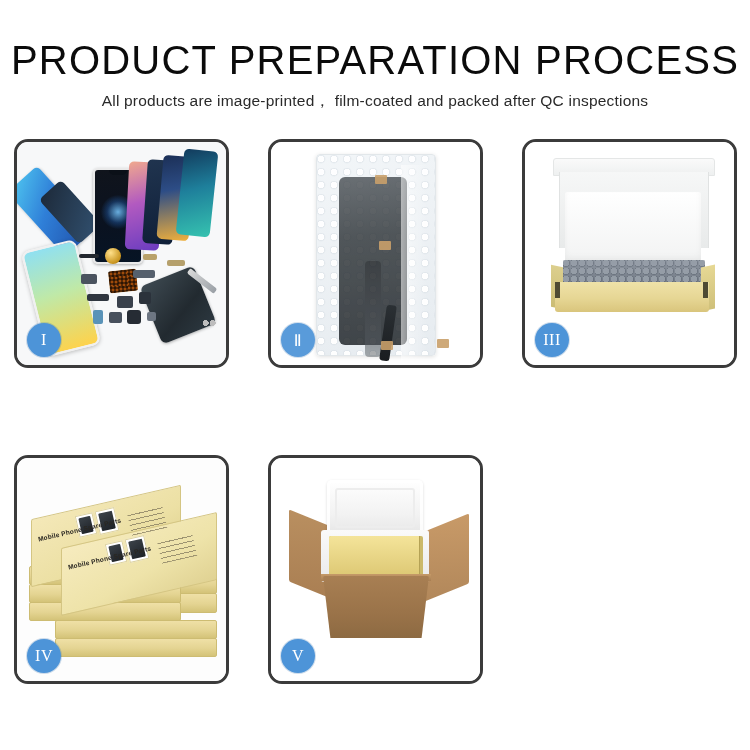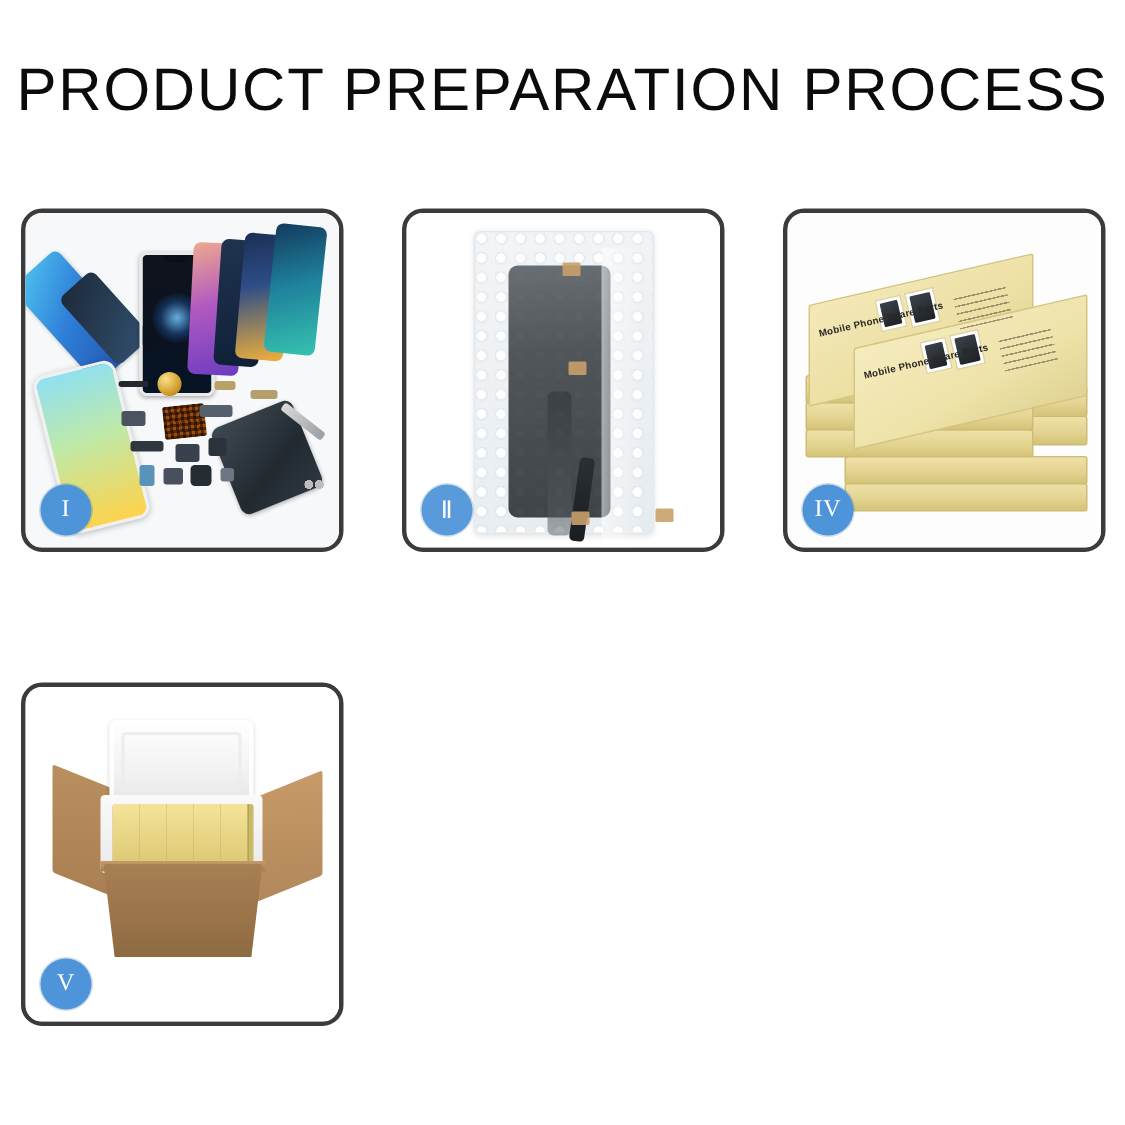--- a/index.html
+++ b/index.html
@@ -475,20 +475,21 @@
     position:absolute; left: 100px; top: 58px;
     width: 3px; height: 112px;
     background: rgba(110,82,50,.45);
   }
 </style>
 </head>
 <body>
 
 <div class="header">
   <div class="page-title">PRODUCT PREPARATION PROCESS</div>
+  <div class="page-subtitle">All products are image-printed， film-coated and packed after QC inspections</div>
 </div>
 
 <div class="grid">
 
   <div class="card">
     <div class="card-stage p1">
       <div class="ph ph-blue-tilt"></div>
       <div class="ph ph-blue-tilt2"></div>
       <div class="ph ph-black"></div>
       <div class="ph ph-purple"></div>
@@ -525,20 +526,34 @@
         <div class="tape tp1"></div>
         <div class="tape tp2"></div>
         <div class="tape tp3"></div>
         <div class="tape tp4"></div>
         <div class="bubble-gloss"></div>
       </div>
     </div>
     <div class="step-badge faint">Ⅱ</div>
   </div>
 
+  <div class="card">
+    <div class="card-stage p3">
+      <div class="box3-lid"></div>
+      <div class="box3-lid-in"></div>
+      <div class="box3-foam"></div>
+      <div class="box3-bubble"></div>
+      <div class="box3-left-flap"></div>
+      <div class="box3-right-flap"></div>
+      <div class="box3-front"></div>
+      <div class="box3-dark-l"></div>
+      <div class="box3-dark-r"></div>
+    </div>
+    <div class="step-badge">III</div>
+  </div>
 
   <div class="card">
     <div class="card-stage p4">
       <div class="stack">
         <div class="sbox sb-f"></div>
         <div class="sbox sb-g"></div>
         <div class="sbox sb-a"></div>
         <div class="sbox sb-b"></div>
         <div class="sbox sb-c"></div>
         <div class="sbox sb-d"></div>

